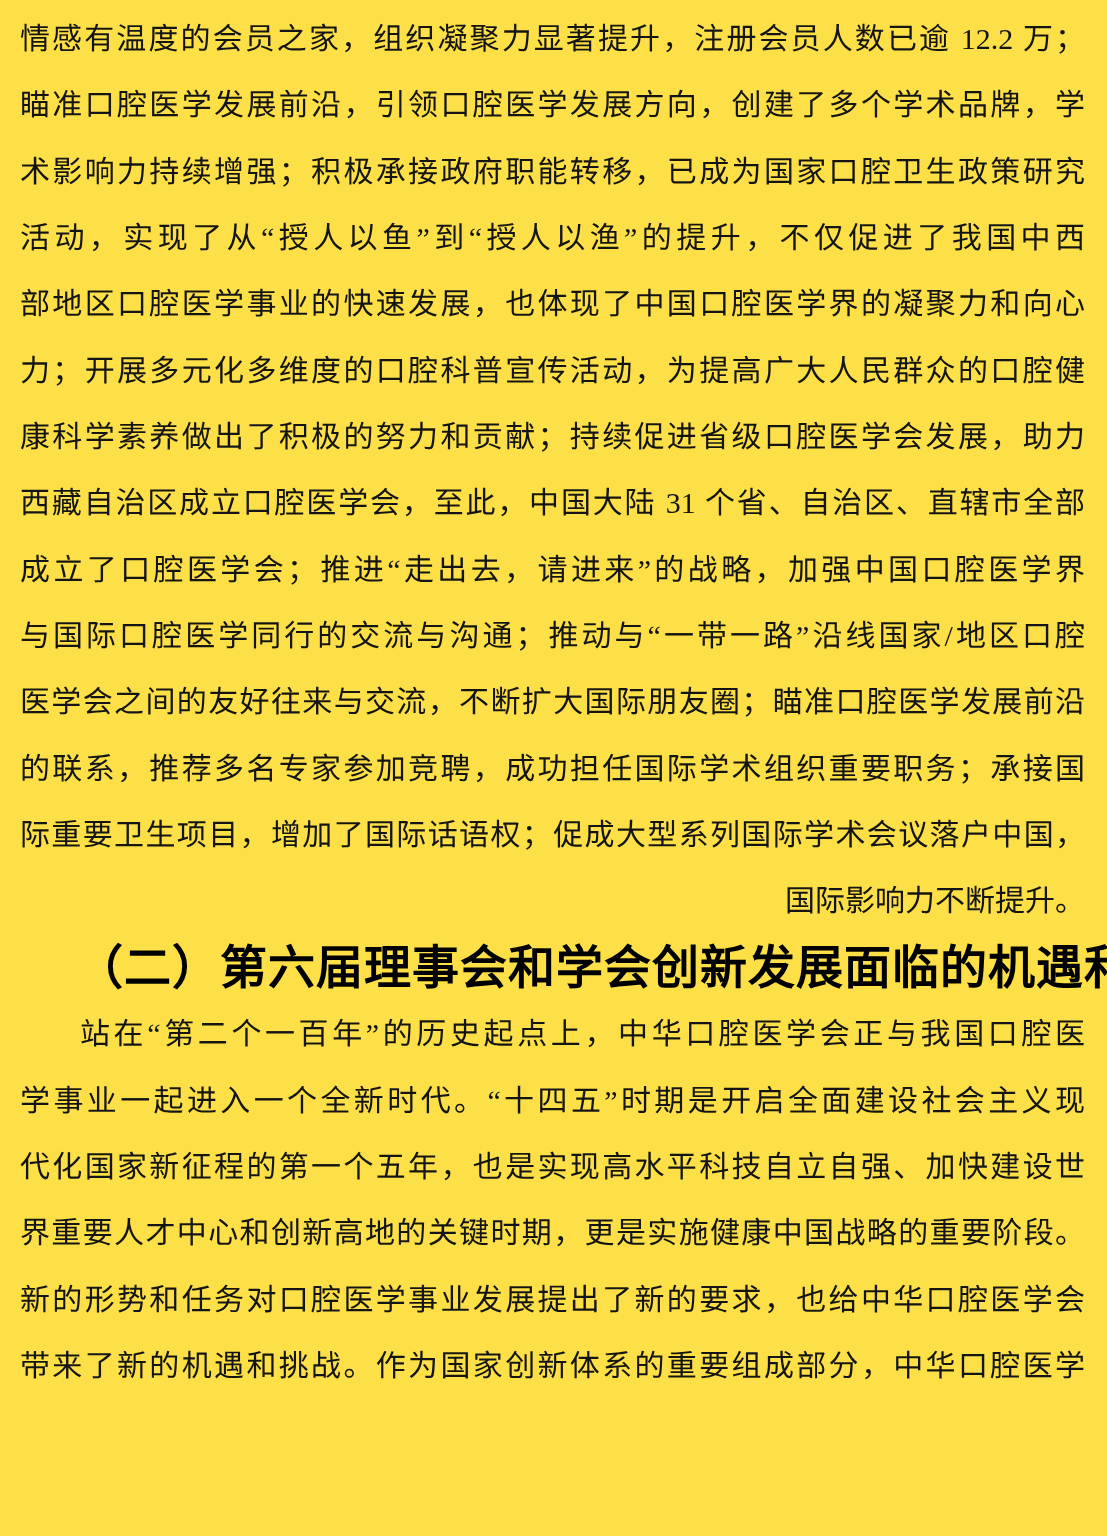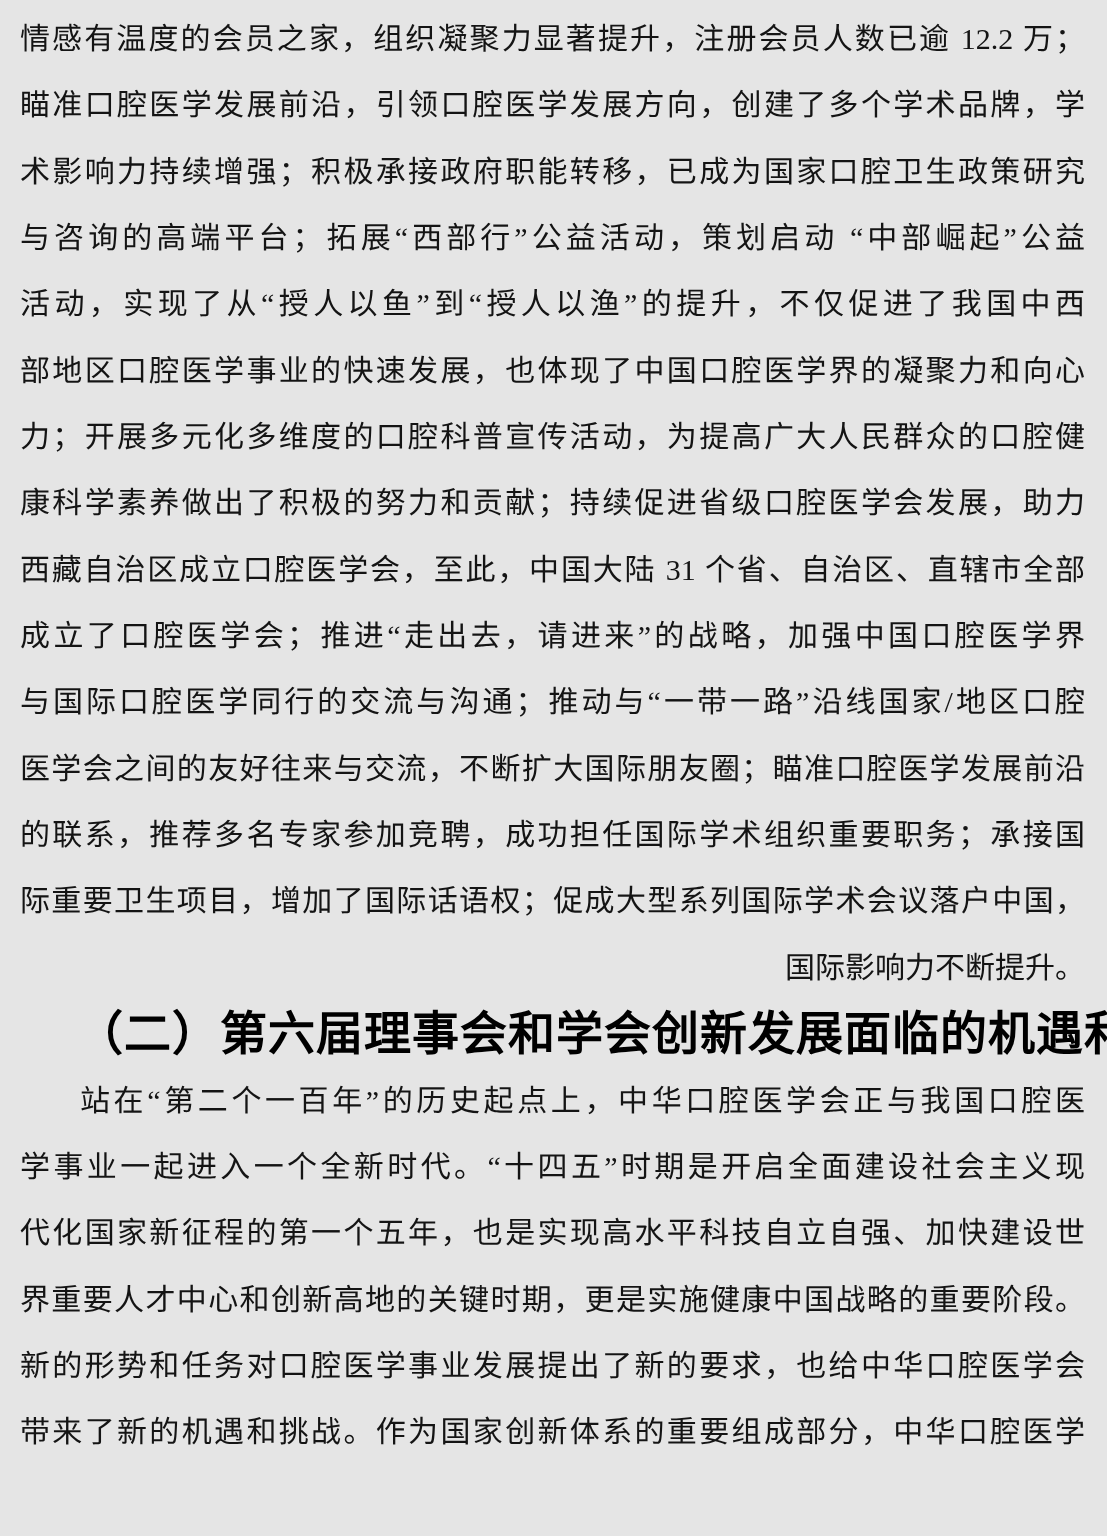--- a/index.html
+++ b/index.html
@@ -4,21 +4,21 @@
 <style>
   html, body {
     margin: 0;
     padding: 0;
     background: #ffffff;
   }
   .page {
     position: relative;
     width: 1107px;
     height: 1536px;
-    background: #e5e5e5;
+    background: #fde047;
     overflow: hidden;
     box-sizing: border-box;
     padding: 6px 22px 0 20px;
     color: #141414;
   }
   .line {
     height: 66.35px;
     line-height: 66.35px;
     white-space: nowrap;
     overflow: visible;
@@ -48,21 +48,20 @@
   }
 </style>
 </head>
 <body>
 
 <div class="page">
 
   <div class="line body-line jfull">情感有温度的会员之家，组织凝聚力显著提升，注册会员人数已逾 12.2 万；</div>
   <div class="line body-line jfull">瞄准口腔医学发展前沿，引领口腔医学发展方向，创建了多个学术品牌，学</div>
   <div class="line body-line jfull">术影响力持续增强；积极承接政府职能转移，已成为国家口腔卫生政策研究</div>
-  <div class="line body-line jfull">与咨询的高端平台；拓展“西部行”公益活动，策划启动 “中部崛起”公益</div>
   <div class="line body-line jfull">活动，实现了从“授人以鱼”到“授人以渔”的提升，不仅促进了我国中西</div>
   <div class="line body-line jfull">部地区口腔医学事业的快速发展，也体现了中国口腔医学界的凝聚力和向心</div>
   <div class="line body-line jfull">力；开展多元化多维度的口腔科普宣传活动，为提高广大人民群众的口腔健</div>
   <div class="line body-line jfull">康科学素养做出了积极的努力和贡献；持续促进省级口腔医学会发展，助力</div>
   <div class="line body-line jfull">西藏自治区成立口腔医学会，至此，中国大陆 31 个省、自治区、直辖市全部</div>
   <div class="line body-line jfull">成立了口腔医学会；推进“走出去，请进来”的战略，加强中国口腔医学界</div>
   <div class="line body-line jfull">与国际口腔医学同行的交流与沟通；推动与“一带一路”沿线国家/地区口腔</div>
   <div class="line body-line jfull">医学会之间的友好往来与交流，不断扩大国际朋友圈；瞄准口腔医学发展前沿</div>
   <div class="line body-line jfull">的联系，推荐多名专家参加竞聘，成功担任国际学术组织重要职务；承接国</div>
   <div class="line body-line jfull">际重要卫生项目，增加了国际话语权；促成大型系列国际学术会议落户中国，</div>

